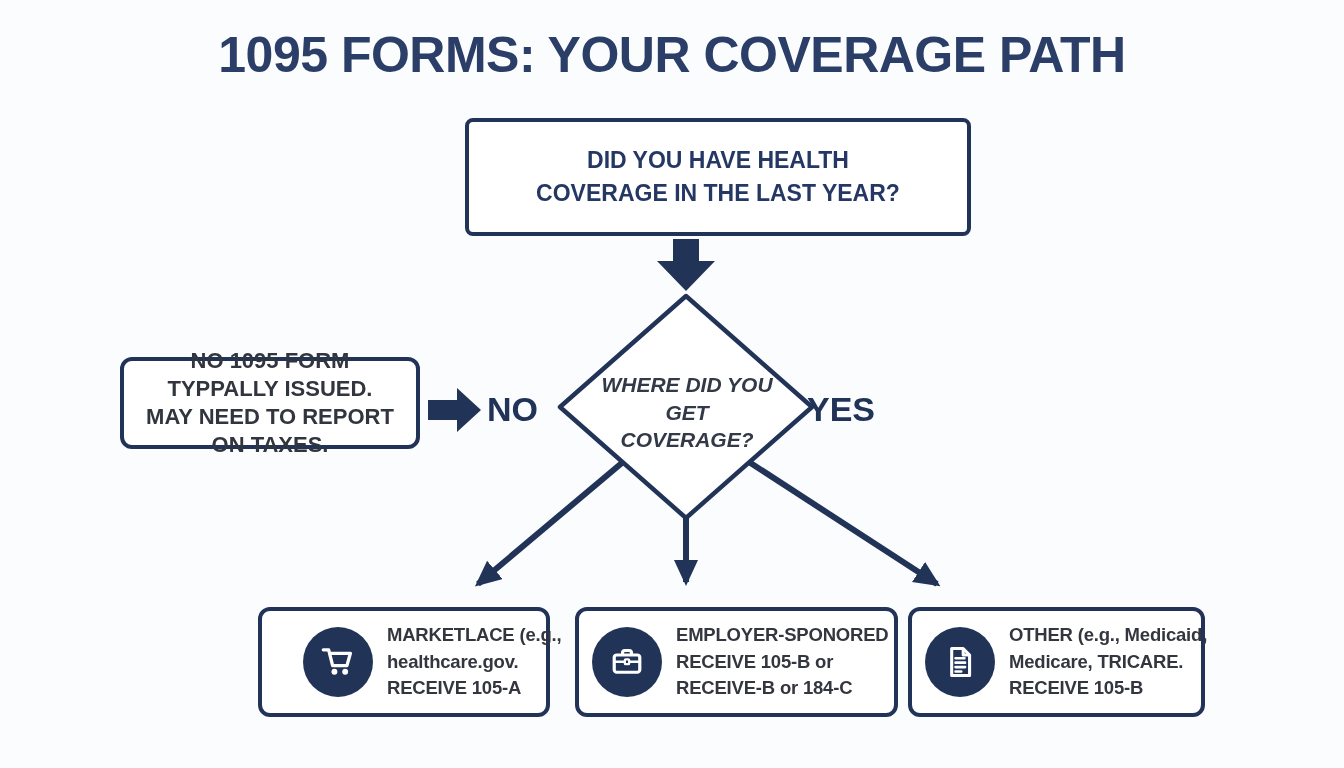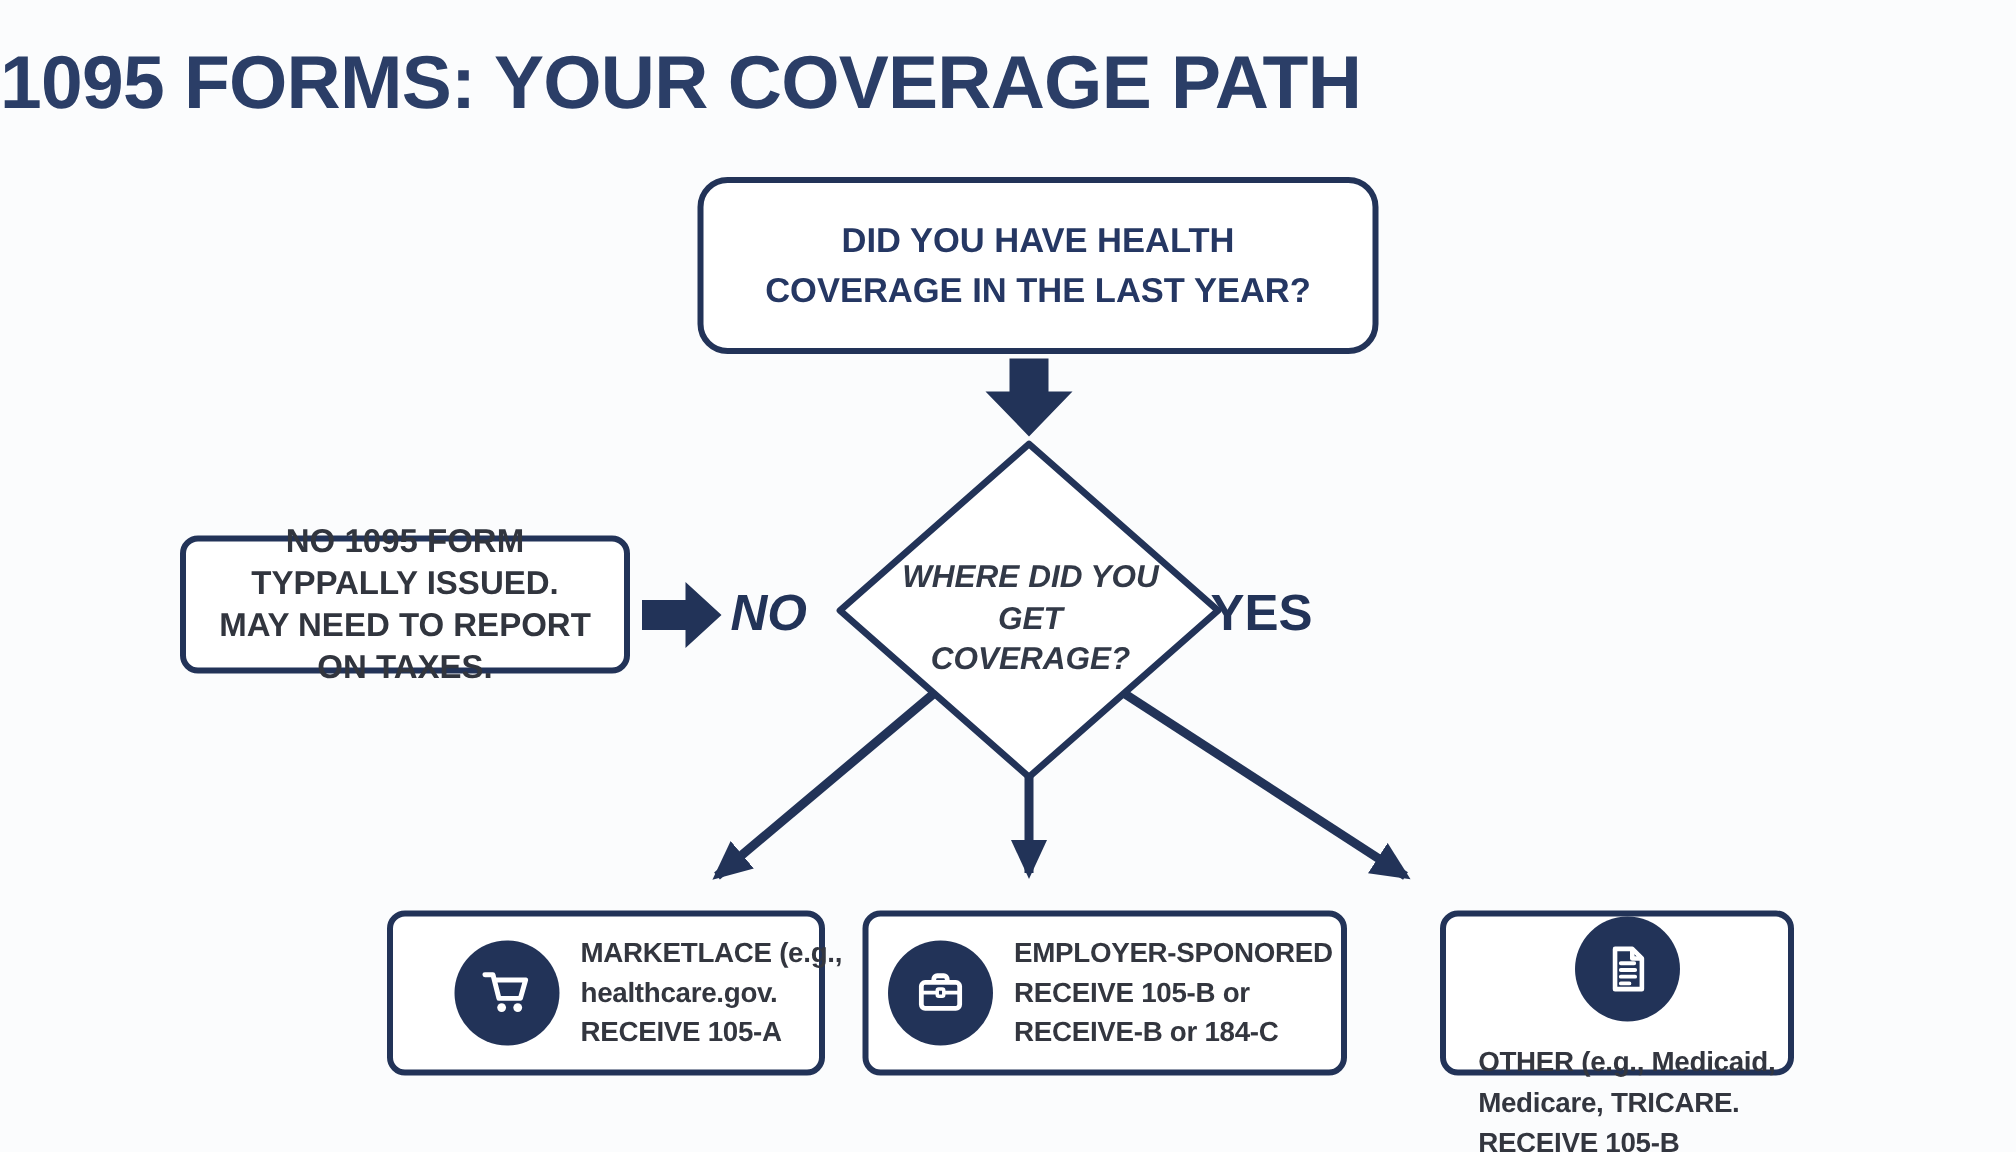--- a/index.html
+++ b/index.html
@@ -7,35 +7,35 @@
     position:relative;
     width:1344px;height:768px;
     background:#fbfcfd;
     font-family:"Liberation Sans", sans-serif;
     overflow:hidden;
     margin:0 auto;
   }
   .flow-svg{position:absolute;left:0;top:0;width:1344px;height:768px;}
   .title{
     position:absolute;left:0;top:26px;width:1344px;
-    text-align:left;
+    text-align:center;
     font-size:50px;font-weight:bold;letter-spacing:-0.5px;
     color:#2B3E67;
     white-space:pre;
   }
   .node{
     position:absolute;
     background:#ffffff;
     border:4px solid #223358;
     box-sizing:border-box;
     display:flex;align-items:center;justify-content:center;
   }
   .start-node{
-    left:465px;top:118px;width:454px;height:118px;
-    border-radius:20px;
+    left:465px;top:118px;width:506px;height:118px;
+    border-radius:8px;
   }
   .start-node .q{
     font-size:23px;font-weight:bold;color:#253763;
     text-align:center;line-height:1.45;white-space:pre;
   }
   .diamond-label{
     position:absolute;left:561px;top:371px;width:252px;
     text-align:center;
     font-size:21px;font-weight:bold;color:#323947;
     line-height:1.32;white-space:pre;font-style:italic;
@@ -46,32 +46,32 @@
   }
   .no-outcome-node .q{
     font-size:22px;font-weight:bold;color:#31353E;
     text-align:center;line-height:1.28;white-space:pre;
   }
   .branch-label{
     position:absolute;top:390px;
     font-size:34px;font-weight:bold;color:#223358;
     white-space:pre;
   }
-  .branch-no{left:487px;font-style:italic;}
+  .branch-no{left:487px;}
   .branch-yes{left:807px;}
   .outcome-node{
     top:607px;height:110px;
     border-radius:12px;
     justify-content:flex-start;
     padding-left:13px;
     gap:14px;
   }
   .outcome-1{left:258px;width:292px;padding-left:41px;}
   .outcome-2{left:575px;width:323px;}
-  .outcome-3{left:960px;width:236px;flex-direction:column;}
+  .outcome-3{left:908px;width:297px;}
   .icon-circle{
     flex:0 0 auto;
     width:70px;height:70px;border-radius:50%;
     background:#223358;
     display:flex;align-items:center;justify-content:center;
   }
   .icon-circle svg{width:46px;height:46px;}
   .outcome-text{
     font-size:18.5px;font-weight:bold;color:#33363F;
     line-height:1.45;white-space:pre;letter-spacing:-0.2px;

